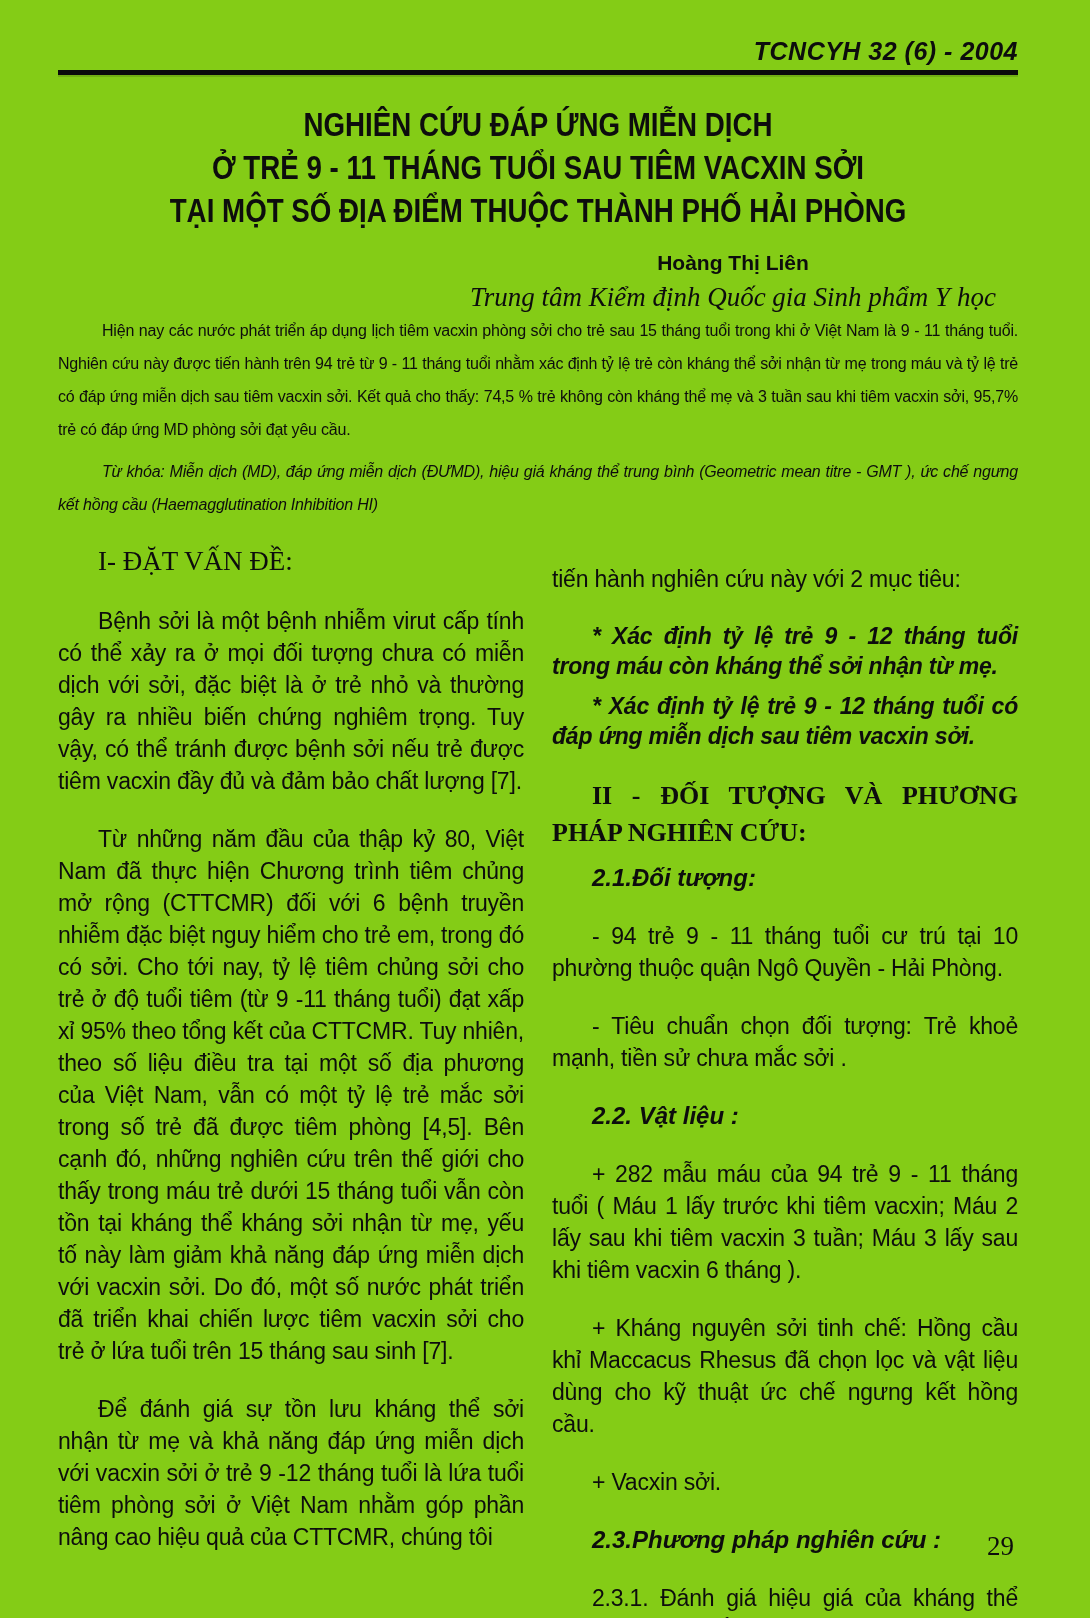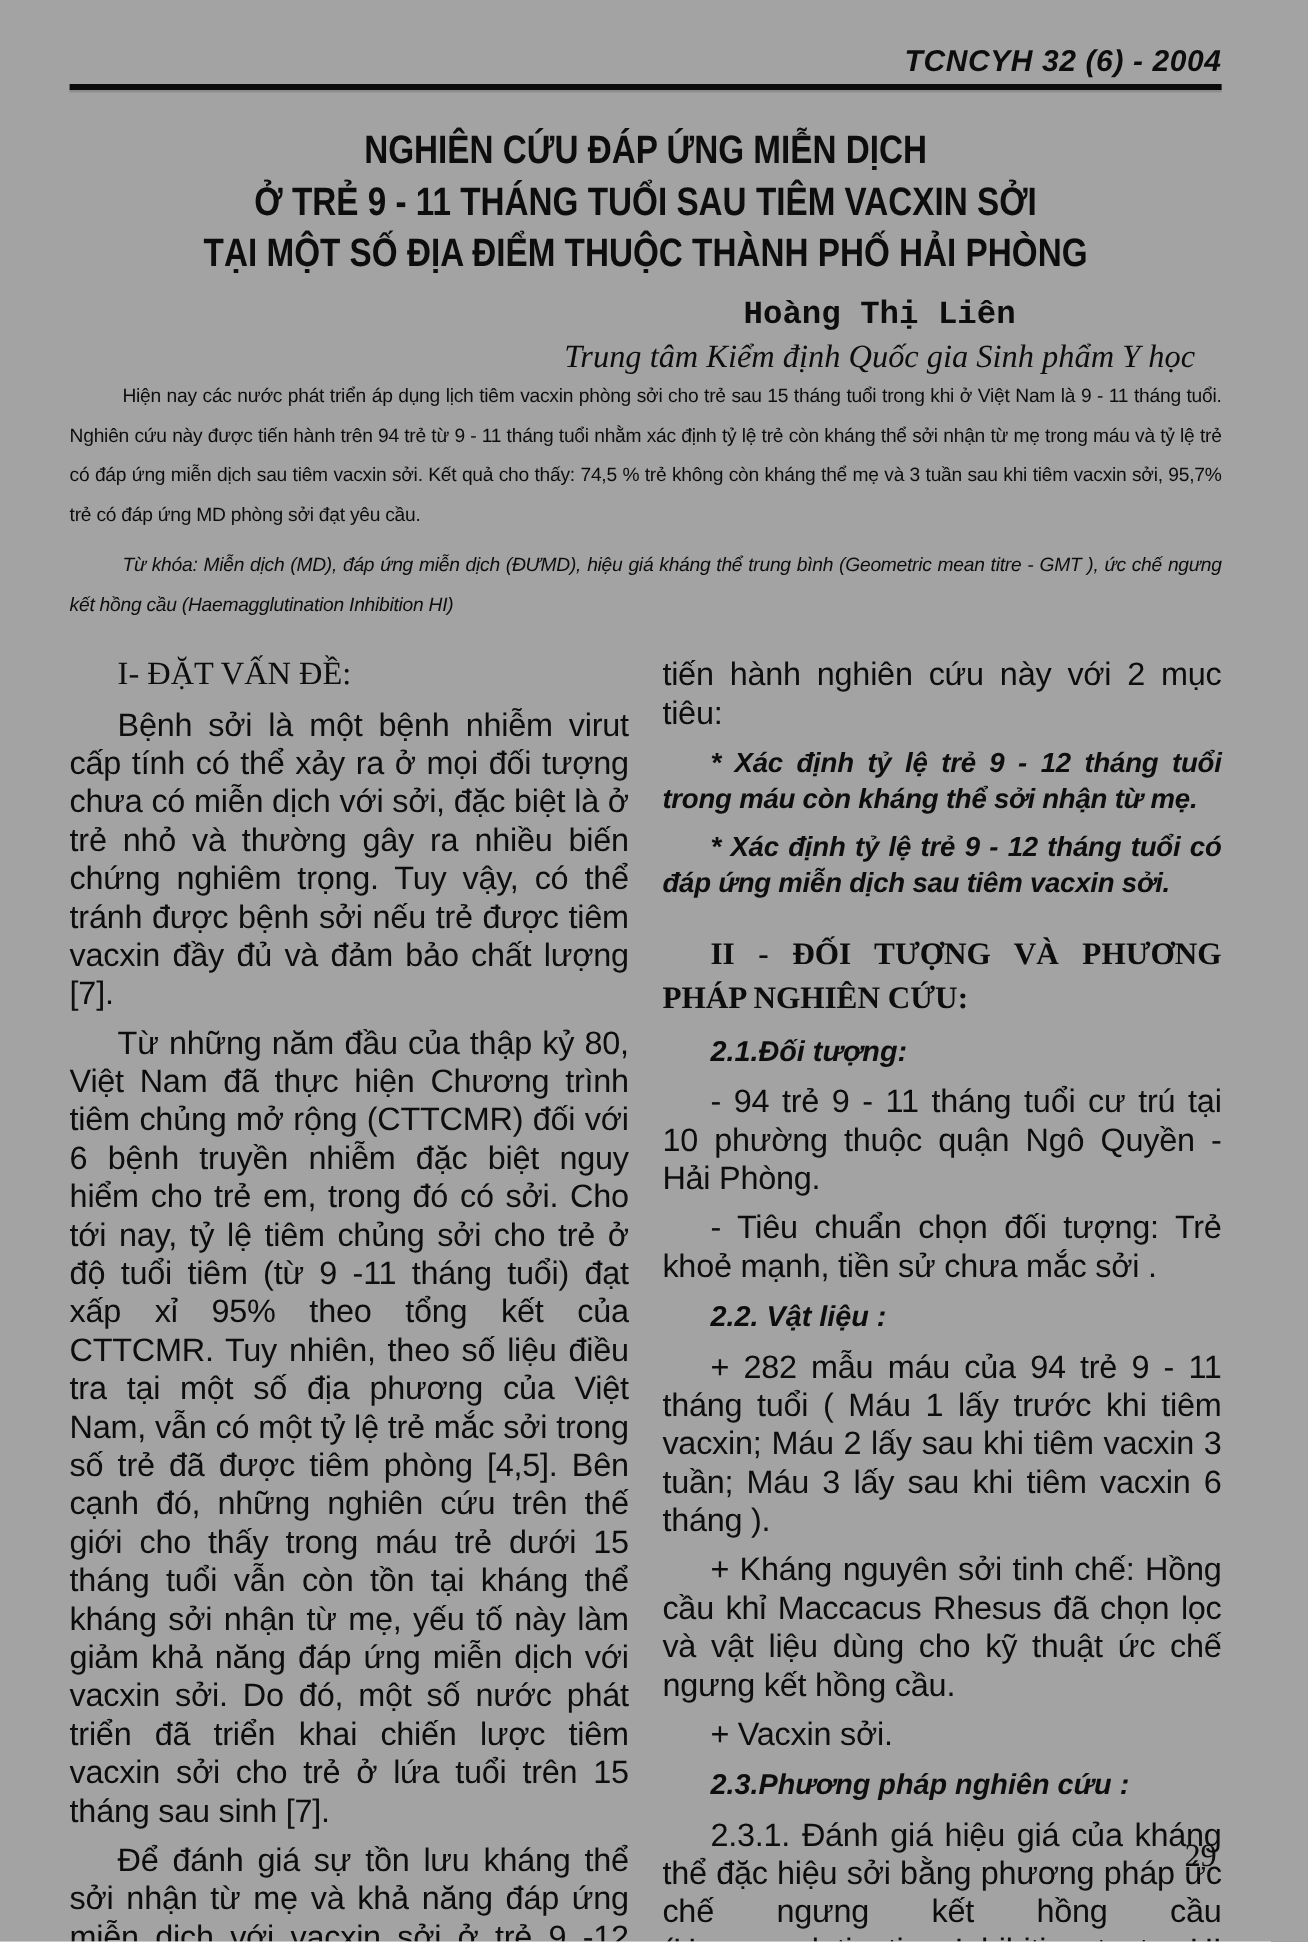--- a/index.html
+++ b/index.html
@@ -1,20 +1,20 @@
 <!DOCTYPE html>
 <html lang="vi"><head>
 <meta charset="utf-8">
 <style>
   html,body{margin:0;padding:0;background:#e8e8e6;}
   .page{
     position:relative;
     width:1090px;height:1618px;
     margin:0 auto;
-    background:#a3a3a3;
+    background:#84cc16;
     color:#0d0d0d;
     font-family:"Liberation Sans",sans-serif;
     overflow:hidden;
     box-sizing:border-box;
     padding:36px 72px 17px 58px;
   }
   
   .journal-ref{
     display:block;
     text-align:right;
@@ -40,23 +40,23 @@
   }
   .title-line{
     display:block;
     transform:scaleX(.84);
     transform-origin:50% 50%;
     white-space:nowrap;
   }
   
   .byline{margin-top:14px;text-align:center;padding-left:390px;}
   .author-name{
-    font-family:Liberation Mono, monospace;
+    font-family:Liberation Sans, sans-serif;
     font-weight:bold;
-    font-size:27px;line-height:34px;
+    font-size:21px;line-height:34px;
   }
   .author-affil{
     font-family:"Liberation Serif",serif;
     font-style:italic;
     font-size:27px;line-height:34px;
   }
   
   .abstract{
     margin:0 0 0 0;
     font-size:16px;line-height:33px;
@@ -73,22 +73,22 @@
     letter-spacing:-.2px;
   }
   
   .columns{
     display:flex;
     gap:28px;
     margin-top:16px;
   }
   .col{flex:1 1 0;min-width:0;}
   .body-p{
-    margin:9px 0;
-    font-size:27px;line-height:32px;
+    margin:26px 0;
+    font-size:23px;line-height:32px;
     text-align:justify;
     text-indent:40px;
     letter-spacing:-.2px;
   }
   .no-indent{text-indent:0;}
   .sec-heading{
     margin:6px 0 8px 0;
     font-family:"Liberation Serif",serif;
     font-weight:normal;
     font-size:27px;line-height:36px;

